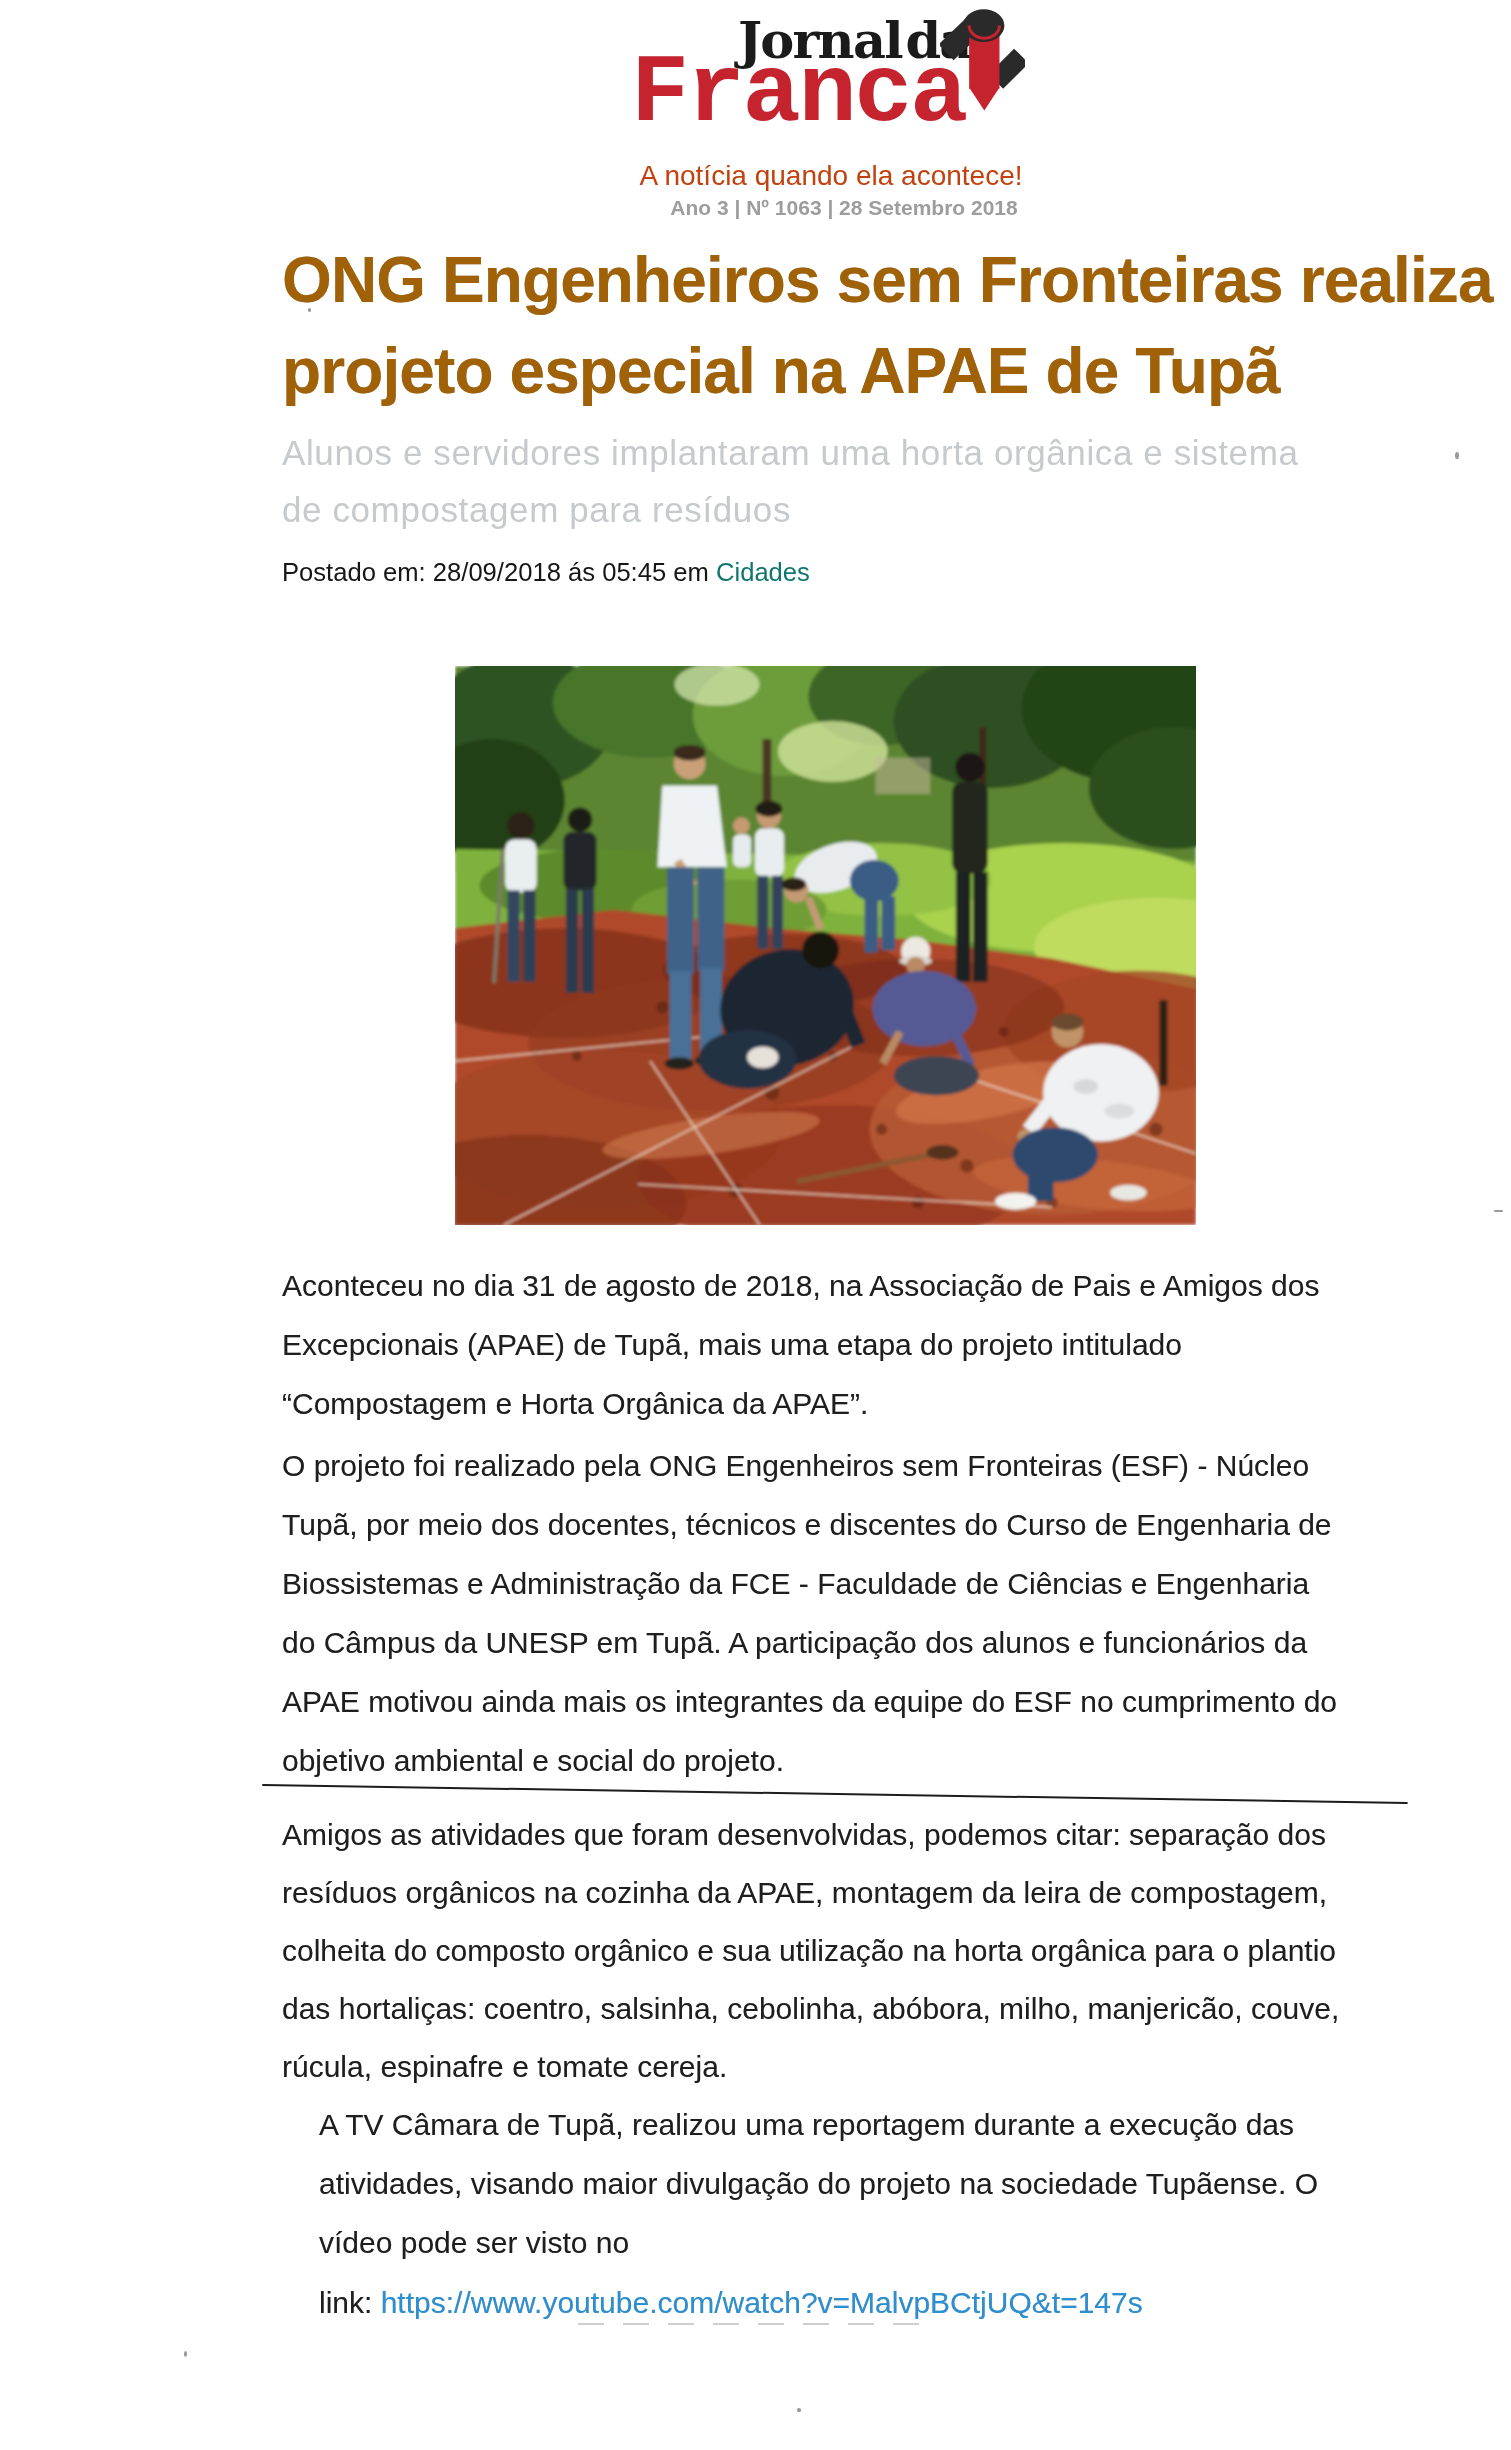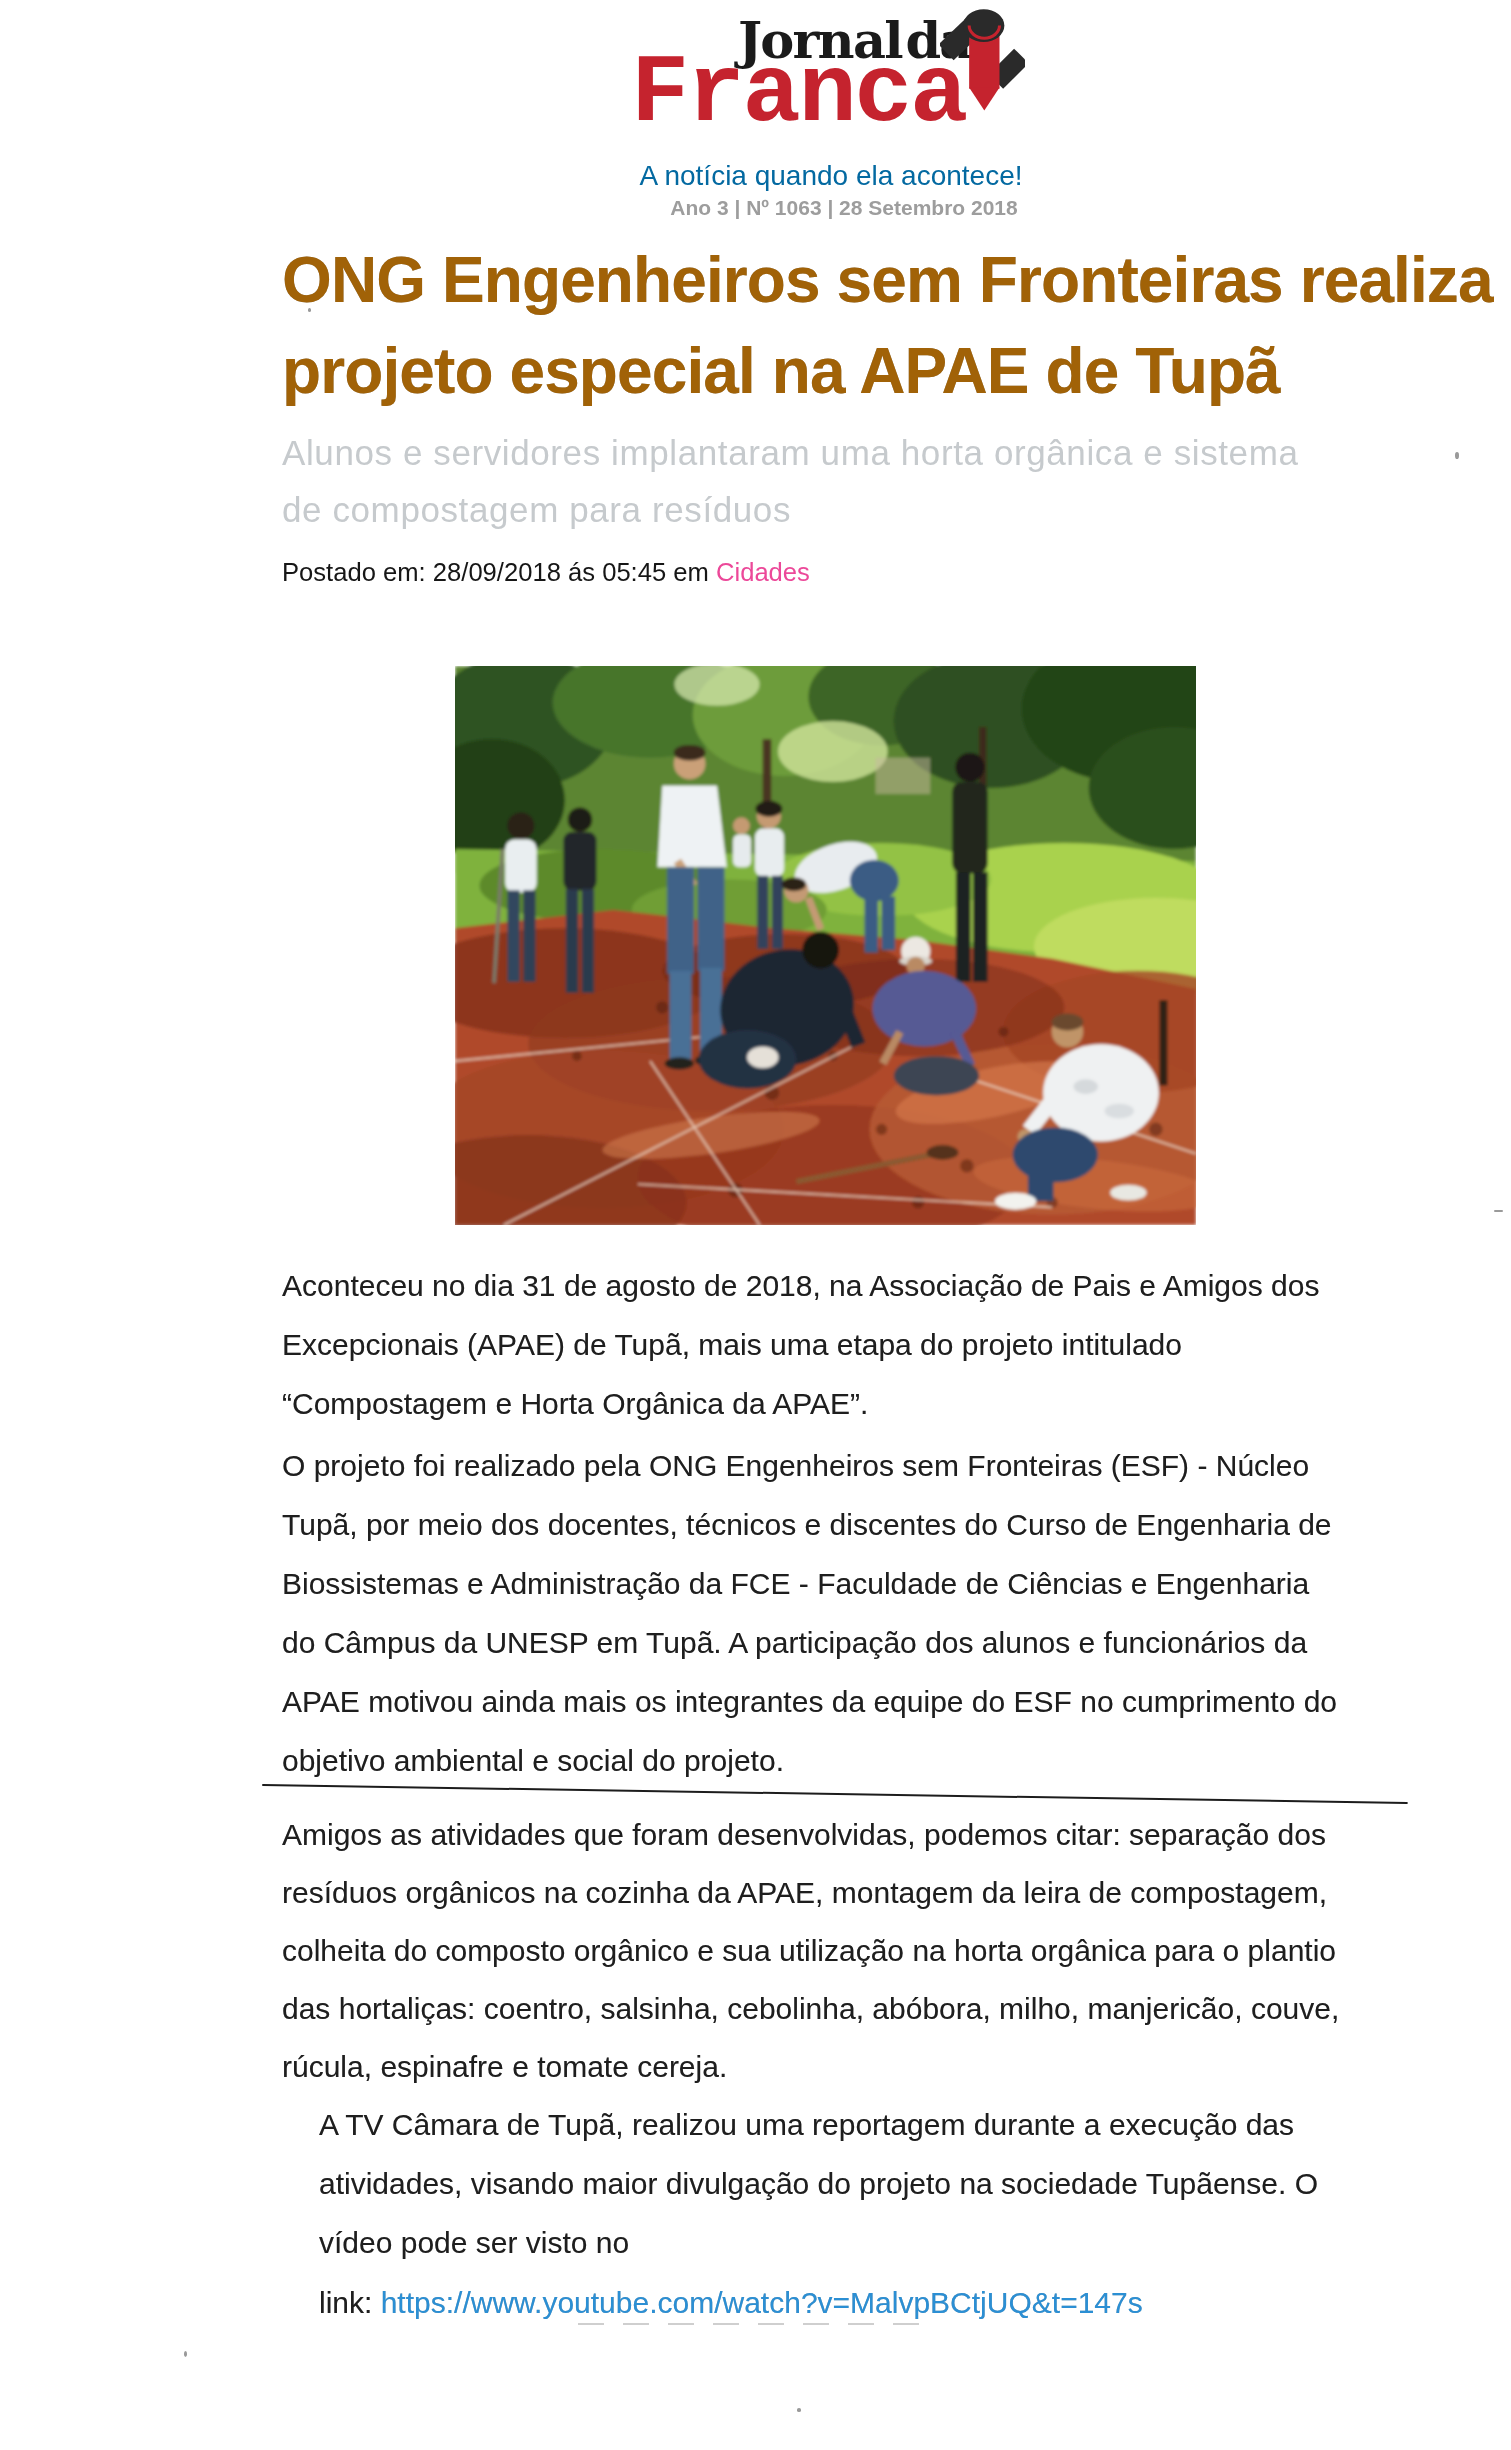--- a/index.html
+++ b/index.html
@@ -14,37 +14,37 @@
     color:#1b1b1b;letter-spacing:-1.8px;word-spacing:-12.2px;white-space:nowrap;
   }
   .logo-franca{
     position:absolute;left:631px;top:39px;
     font-family:Liberation Mono, monospace;font-weight:700;font-size:97px;
     letter-spacing:-2.4px;white-space:nowrap;
   }
   .logo-icon{position:absolute;left:940px;top:7.3px;}
   .tagline{
     position:absolute;left:831px;top:160px;transform:translateX(-50%);
-    font-size:28px;color:#0369a1;white-space:nowrap;
+    font-size:28px;color:#c2410c;white-space:nowrap;
   }
   .issue-line{
     position:absolute;left:844px;top:188px;transform:translateX(-50%);
     font-size:21px;font-weight:700;color:#9d9d9d;white-space:nowrap;margin-top:8px;
   }
   
   .headline{
     position:absolute;left:282px;font-size:64px;font-weight:700;color:#a16207;
     letter-spacing:-0.9px;white-space:nowrap;text-shadow:0 0 0.6px rgba(20,20,20,.4);
   }
   .subtitle{
     position:absolute;left:282px;font-size:35px;font-weight:400;color:#c6cacd;
     letter-spacing:0.6px;white-space:nowrap;
   }
   .posted{position:absolute;left:282px;top:558px;font-size:25.6px;color:#161616;white-space:nowrap;}
-  .posted a{color:#ec4899;text-decoration:none;}
+  .posted a{color:#0f766e;text-decoration:none;}
   
   .photo{position:absolute;left:455px;top:666px;width:741px;height:559px;}
   
   .bline{
     position:absolute;left:282px;font-size:30px;color:#1e1e1e;white-space:nowrap;
     text-shadow:0 0 0.6px rgba(30,30,30,.35);
   }
   .bline.p4{left:298px;margin-left:21px;}
   .bline a{color:#2b8fd4;text-decoration:none;}
   .divider{

